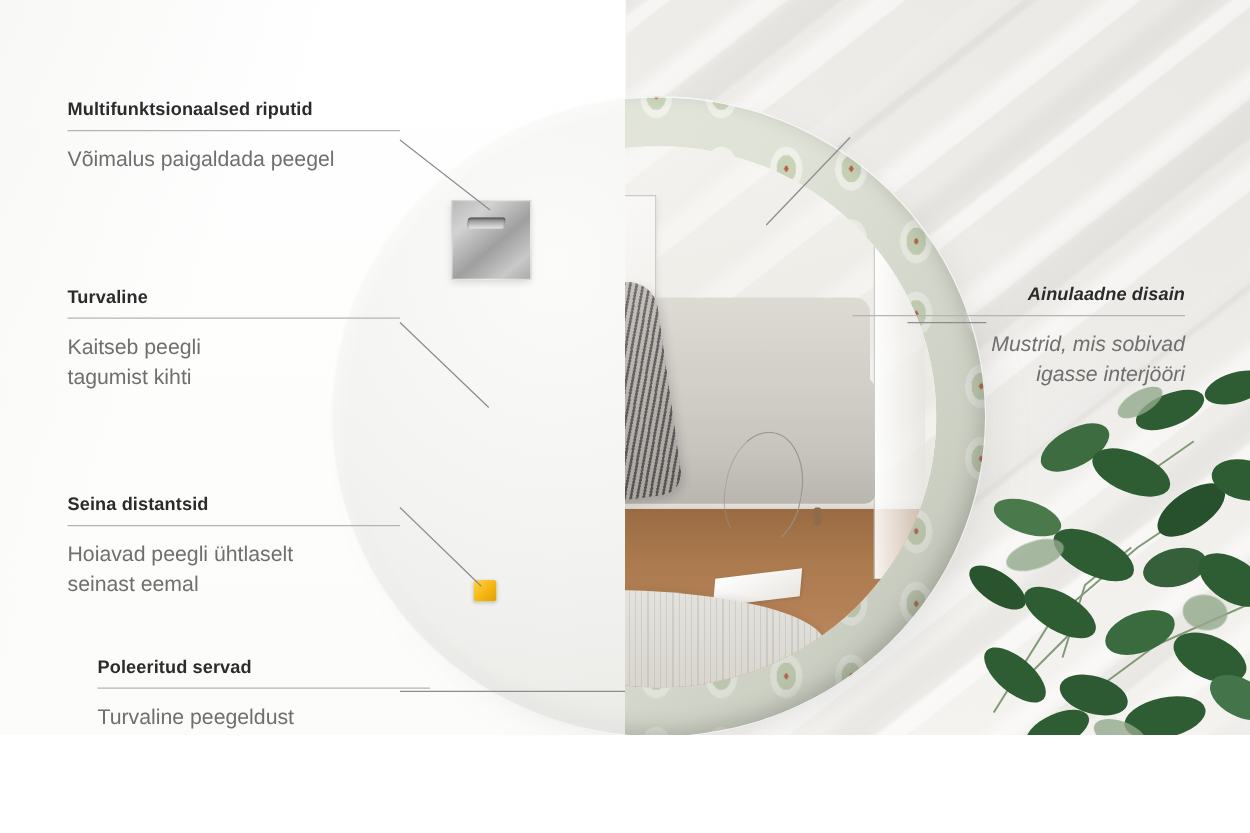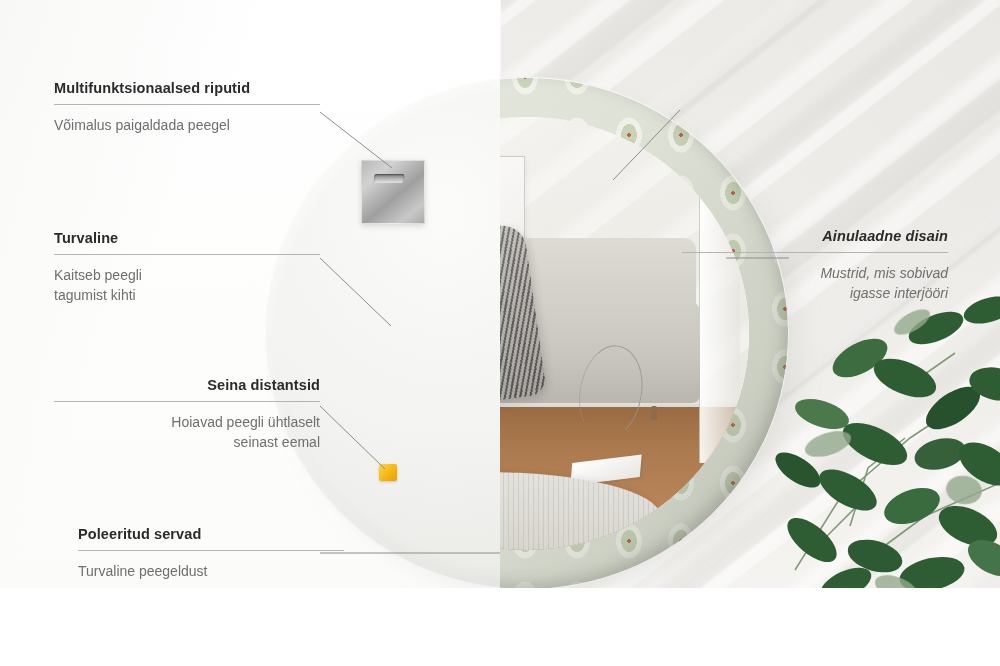--- a/index.html
+++ b/index.html
@@ -250,30 +250,30 @@
   
   #leaders{position:absolute;left:0;top:0;width:1000px;height:666px;pointer-events:none;}
 
   
   .callout{position:absolute;}
   .callout h3{
     margin:0 0 8px 0;font-size:14.5px;font-weight:bold;color:#2b2b2b;letter-spacing:.1px;
   }
   .callout .rule{height:1px;background:#b4b4b4;margin:0 0 11px 0;}
   .callout p{
-    margin:0;font-size:14px;line-height:1.42;color:#6f6f6f;font-weight:400;
+    margin:0;font-size:17px;line-height:1.42;color:#6f6f6f;font-weight:400;
   }
   .callout.left{left:54px;text-align:left;}
   .callout.right{right:52px;text-align:right;}
   .callout.left .rule{width:266px;}
   .callout.right .rule{width:266px;margin-left:auto;}
 
   #c1{top:80px;}
   #c2{top:230px;}
-  #c3{top:377px;text-align:right;}
+  #c3{top:396px;}
   #c4{top:526px;margin-left:24px;}
   #c5{top:80px;}
   #c6{top:228px;font-style:italic;}
 
   
   #foliage{position:absolute;right:0;bottom:0;width:300px;height:330px;pointer-events:none;}
 </style>
 </head>
 <body>
 

